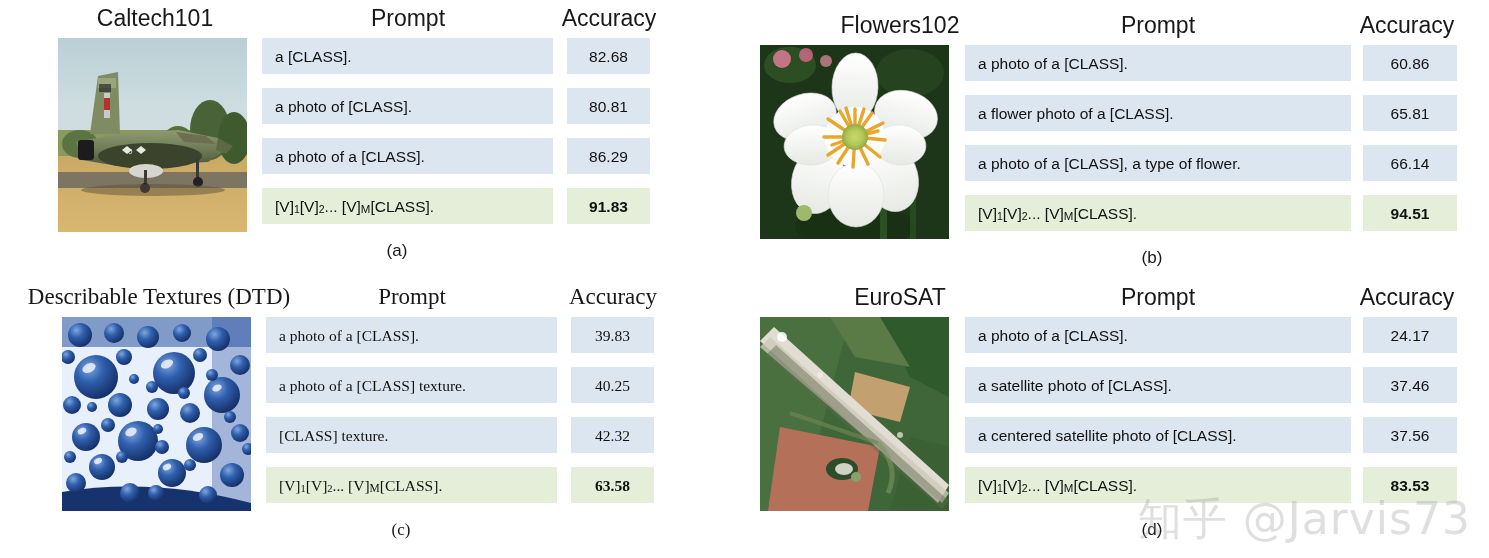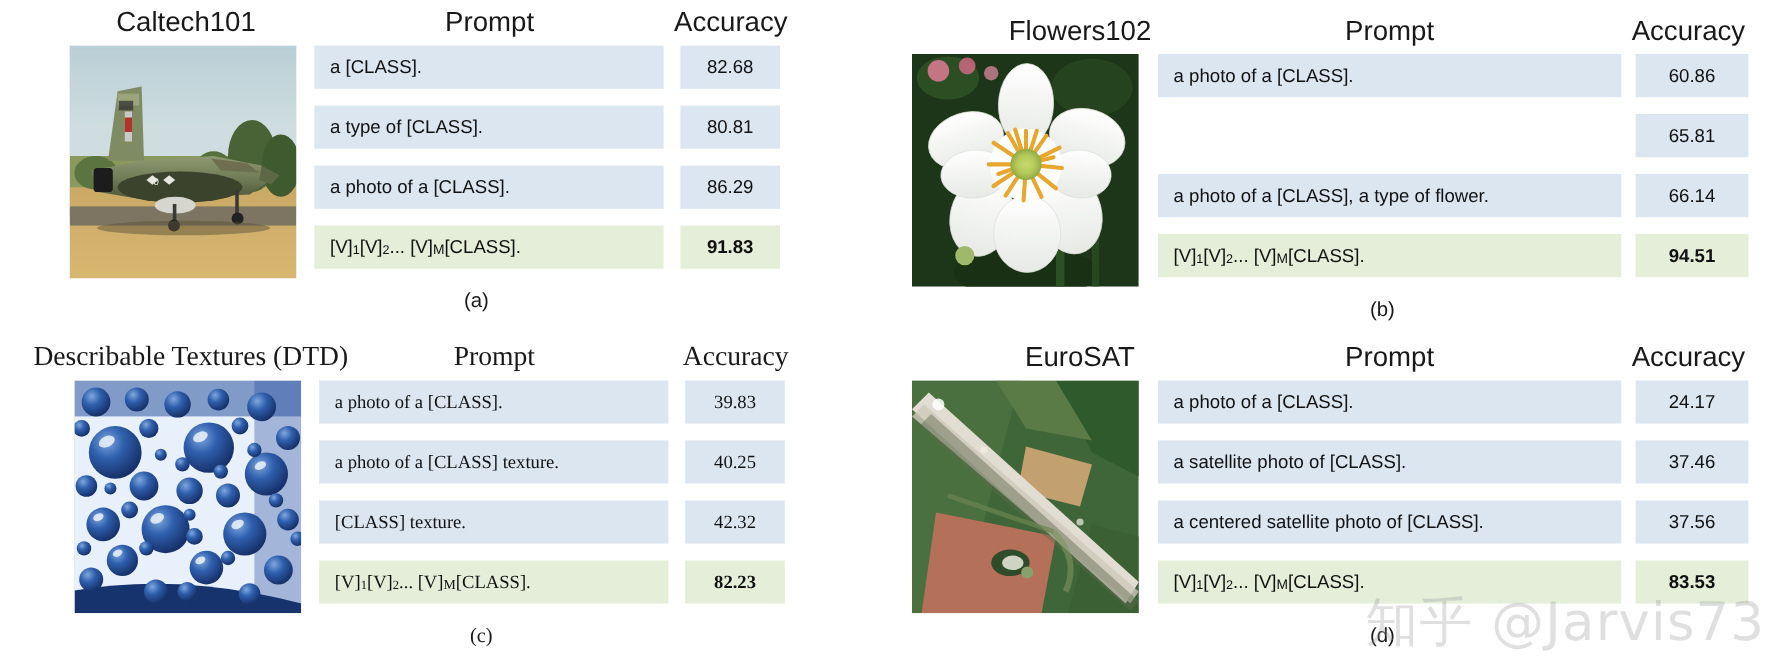--- a/index.html
+++ b/index.html
@@ -238,21 +238,21 @@
         <ellipse cx="95" cy="152" rx="72" ry="6" fill="#5b513a" opacity="0.5"></ellipse>
       </svg>
     </div>
 
     <div class="rows">
       <div class="row">
         <div class="cell-prompt">a [CLASS].</div>
         <div class="cell-acc">82.68</div>
       </div>
       <div class="row">
-        <div class="cell-prompt">a type of [CLASS].</div>
+        <div class="cell-prompt">a photo of [CLASS].</div>
         <div class="cell-acc">80.81</div>
       </div>
       <div class="row">
         <div class="cell-prompt">a photo of a [CLASS].</div>
         <div class="cell-acc">86.29</div>
       </div>
       <div class="row learned">
         <div class="cell-prompt">[V]<sub>1</sub> [V]<sub>2</sub> ... [V]<sub class="smallcap">M</sub> [CLASS].</div>
         <div class="cell-acc">91.83</div>
       </div>
@@ -325,20 +325,21 @@
         <circle cx="44" cy="168" r="8" fill="#9fb96a"></circle>
       </svg>
     </div>
 
     <div class="rows">
       <div class="row">
         <div class="cell-prompt">a photo of a [CLASS].</div>
         <div class="cell-acc">60.86</div>
       </div>
       <div class="row">
+        <div class="cell-prompt">a flower photo of a [CLASS].</div>
         <div class="cell-acc">65.81</div>
       </div>
       <div class="row">
         <div class="cell-prompt">a photo of a [CLASS], a type of flower.</div>
         <div class="cell-acc">66.14</div>
       </div>
       <div class="row learned">
         <div class="cell-prompt">[V]<sub>1</sub> [V]<sub>2</sub> ... [V]<sub class="smallcap">M</sub> [CLASS].</div>
         <div class="cell-acc">94.51</div>
       </div>
@@ -428,21 +429,21 @@
       <div class="row">
         <div class="cell-prompt">a photo of a [CLASS] texture.</div>
         <div class="cell-acc">40.25</div>
       </div>
       <div class="row">
         <div class="cell-prompt">[CLASS] texture.</div>
         <div class="cell-acc">42.32</div>
       </div>
       <div class="row learned">
         <div class="cell-prompt">[V]<sub>1</sub> [V]<sub>2</sub> ... [V]<sub class="smallcap">M</sub> [CLASS].</div>
-        <div class="cell-acc">82.23</div>
+        <div class="cell-acc">63.58</div>
       </div>
     </div>
 
     <div class="caption">(c)</div>
   </div>
 
   <div class="panel br">
     <div class="hdr hdr-dataset">EuroSAT</div>
     <div class="hdr hdr-prompt">Prompt</div>
     <div class="hdr hdr-acc">Accuracy</div>

